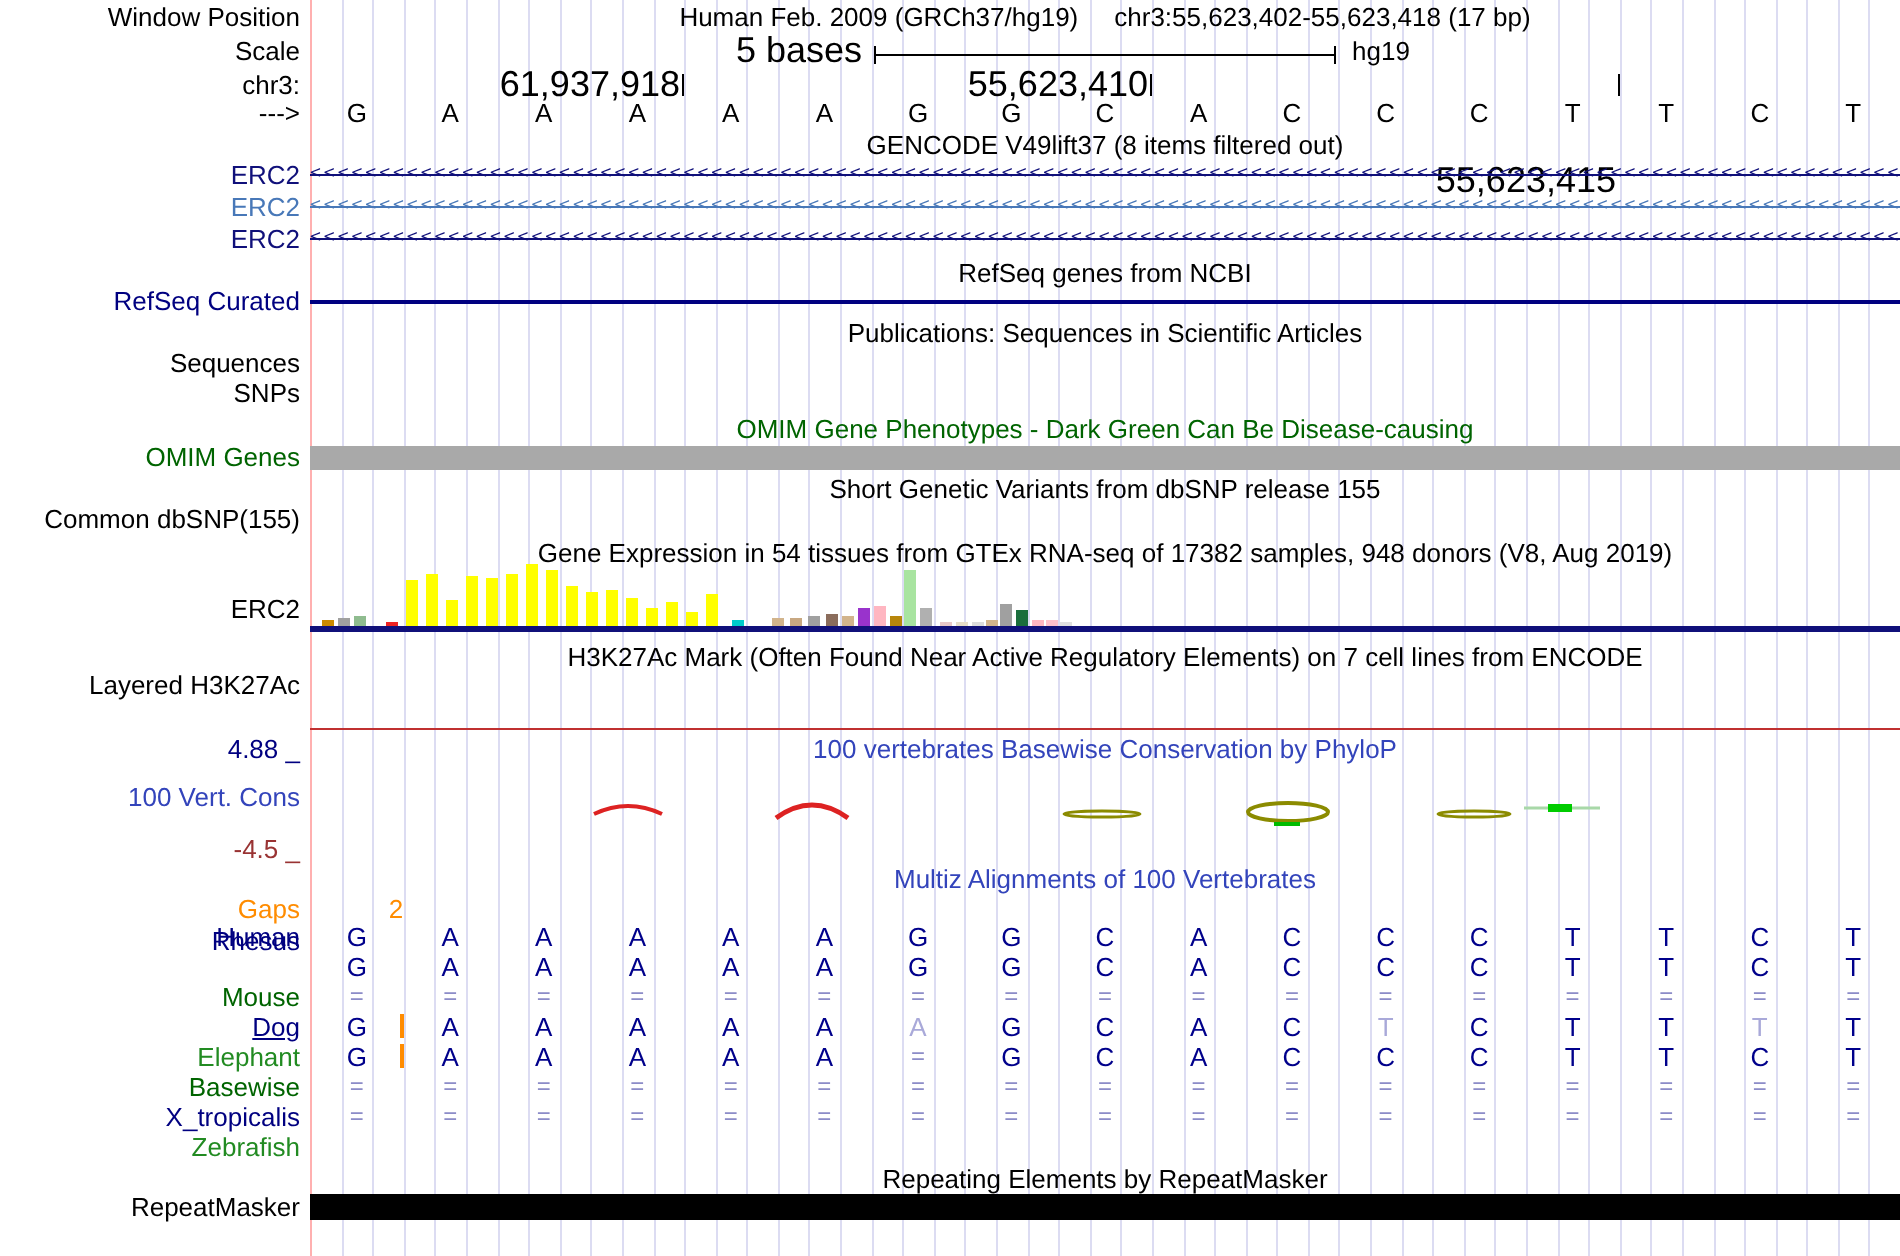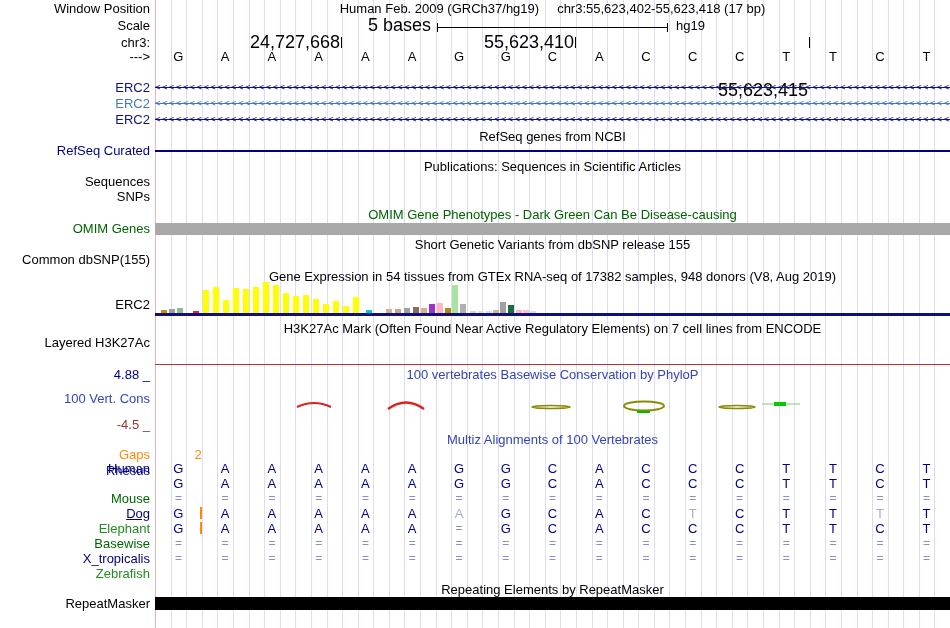--- a/index.html
+++ b/index.html
@@ -95,21 +95,21 @@
 
   <div class="lbl" style="top:19px">Scale</div>
   <span class="ticklbl" style="left:431px;top:19px">5 bases</span>
   <div class="hline" style="left:437px;top:27px;width:231px;height:1px;background:#000"></div>
   <div class="tick" style="left:437px;top:23px;height:9px"></div>
   <div class="tick" style="left:667px;top:23px;height:9px"></div>
   <span class="abslbl" style="left:676px;top:19px">hg19</span>
 
   <div class="lbl" style="top:36px">chr3:</div>
   <div id="ruler" class="layer">
-      <span class="ticklbl" style="left: 340px; top: 36px;">24,727,668</span>
+      <span class="ticklbl" style="left: 340px; top: 36px;">61,937,918</span>
       <div class="tick" style="left: 341px; top: 37px; height: 11px;"></div>
       <span class="ticklbl" style="left: 574px; top: 36px;">55,623,410</span>
       <div class="tick" style="left: 575px; top: 37px; height: 11px;"></div>
       <span class="ticklbl" style="left: 808px; top: 36px; margin-top: 48px;">55,623,415</span>
       <div class="tick" style="left: 809px; top: 37px; height: 11px;"></div>
     </div>
 
   <div class="lbl" style="top:50px">---&gt;</div>
   <div id="base-row" class="layer">
       <span class="base" style="left: 178.4px; top: 50px;">G</span>
@@ -124,20 +124,21 @@
       <span class="base" style="left: 599.3px; top: 50px;">A</span>
       <span class="base" style="left: 646px; top: 50px;">C</span>
       <span class="base" style="left: 692.8px; top: 50px;">C</span>
       <span class="base" style="left: 739.6px; top: 50px;">C</span>
       <span class="base" style="left: 786.3px; top: 50px;">T</span>
       <span class="base" style="left: 833.1px; top: 50px;">T</span>
       <span class="base" style="left: 879.9px; top: 50px;">C</span>
       <span class="base" style="left: 926.6px; top: 50px;">T</span>
     </div>
 
+  <div class="title" style="top:66px">GENCODE V49lift37 (8 items filtered out)</div>
   <div id="gencode-items" class="layer">
       <div class="lbl" style="top: 81px; color: rgb(16, 16, 122);">ERC2</div>
       <div class="hline" style="left: 155px; top: 87px; width: 795px; height: 1px; background: rgb(16, 16, 122);"></div>
       <div class="arrowrow" style="top: 81px; color: rgb(16, 16, 122);">&lt;&lt;&lt;&lt;&lt;&lt;&lt;&lt;&lt;&lt;&lt;&lt;&lt;&lt;&lt;&lt;&lt;&lt;&lt;&lt;&lt;&lt;&lt;&lt;&lt;&lt;&lt;&lt;&lt;&lt;&lt;&lt;&lt;&lt;&lt;&lt;&lt;&lt;&lt;&lt;&lt;&lt;&lt;&lt;&lt;&lt;&lt;&lt;&lt;&lt;&lt;&lt;&lt;&lt;&lt;&lt;&lt;&lt;&lt;&lt;&lt;&lt;&lt;&lt;&lt;&lt;&lt;&lt;&lt;&lt;&lt;&lt;&lt;&lt;&lt;&lt;&lt;&lt;&lt;&lt;&lt;&lt;&lt;&lt;&lt;&lt;&lt;&lt;&lt;&lt;&lt;&lt;&lt;&lt;&lt;&lt;&lt;&lt;&lt;&lt;&lt;&lt;&lt;&lt;&lt;&lt;&lt;&lt;&lt;&lt;&lt;&lt;&lt;&lt;&lt;&lt;&lt;&lt;&lt;&lt;&lt;&lt;&lt;&lt;&lt;&lt;&lt;&lt;&lt;&lt;</div>
       <div class="lbl" style="top: 97px; color: rgb(72, 120, 184);">ERC2</div>
       <div class="hline" style="left: 155px; top: 103px; width: 795px; height: 1px; background: rgb(72, 120, 184);"></div>
       <div class="arrowrow" style="top: 97px; color: rgb(72, 120, 184);">&lt;&lt;&lt;&lt;&lt;&lt;&lt;&lt;&lt;&lt;&lt;&lt;&lt;&lt;&lt;&lt;&lt;&lt;&lt;&lt;&lt;&lt;&lt;&lt;&lt;&lt;&lt;&lt;&lt;&lt;&lt;&lt;&lt;&lt;&lt;&lt;&lt;&lt;&lt;&lt;&lt;&lt;&lt;&lt;&lt;&lt;&lt;&lt;&lt;&lt;&lt;&lt;&lt;&lt;&lt;&lt;&lt;&lt;&lt;&lt;&lt;&lt;&lt;&lt;&lt;&lt;&lt;&lt;&lt;&lt;&lt;&lt;&lt;&lt;&lt;&lt;&lt;&lt;&lt;&lt;&lt;&lt;&lt;&lt;&lt;&lt;&lt;&lt;&lt;&lt;&lt;&lt;&lt;&lt;&lt;&lt;&lt;&lt;&lt;&lt;&lt;&lt;&lt;&lt;&lt;&lt;&lt;&lt;&lt;&lt;&lt;&lt;&lt;&lt;&lt;&lt;&lt;&lt;&lt;&lt;&lt;&lt;&lt;&lt;&lt;&lt;&lt;&lt;&lt;&lt;</div>
       <div class="lbl" style="top: 113px; color: rgb(16, 16, 122);">ERC2</div>
       <div class="hline" style="left: 155px; top: 119px; width: 795px; height: 1px; background: rgb(16, 16, 122);"></div>
       <div class="arrowrow" style="top: 113px; color: rgb(16, 16, 122);">&lt;&lt;&lt;&lt;&lt;&lt;&lt;&lt;&lt;&lt;&lt;&lt;&lt;&lt;&lt;&lt;&lt;&lt;&lt;&lt;&lt;&lt;&lt;&lt;&lt;&lt;&lt;&lt;&lt;&lt;&lt;&lt;&lt;&lt;&lt;&lt;&lt;&lt;&lt;&lt;&lt;&lt;&lt;&lt;&lt;&lt;&lt;&lt;&lt;&lt;&lt;&lt;&lt;&lt;&lt;&lt;&lt;&lt;&lt;&lt;&lt;&lt;&lt;&lt;&lt;&lt;&lt;&lt;&lt;&lt;&lt;&lt;&lt;&lt;&lt;&lt;&lt;&lt;&lt;&lt;&lt;&lt;&lt;&lt;&lt;&lt;&lt;&lt;&lt;&lt;&lt;&lt;&lt;&lt;&lt;&lt;&lt;&lt;&lt;&lt;&lt;&lt;&lt;&lt;&lt;&lt;&lt;&lt;&lt;&lt;&lt;&lt;&lt;&lt;&lt;&lt;&lt;&lt;&lt;&lt;&lt;&lt;&lt;&lt;&lt;&lt;&lt;&lt;&lt;&lt;</div>

